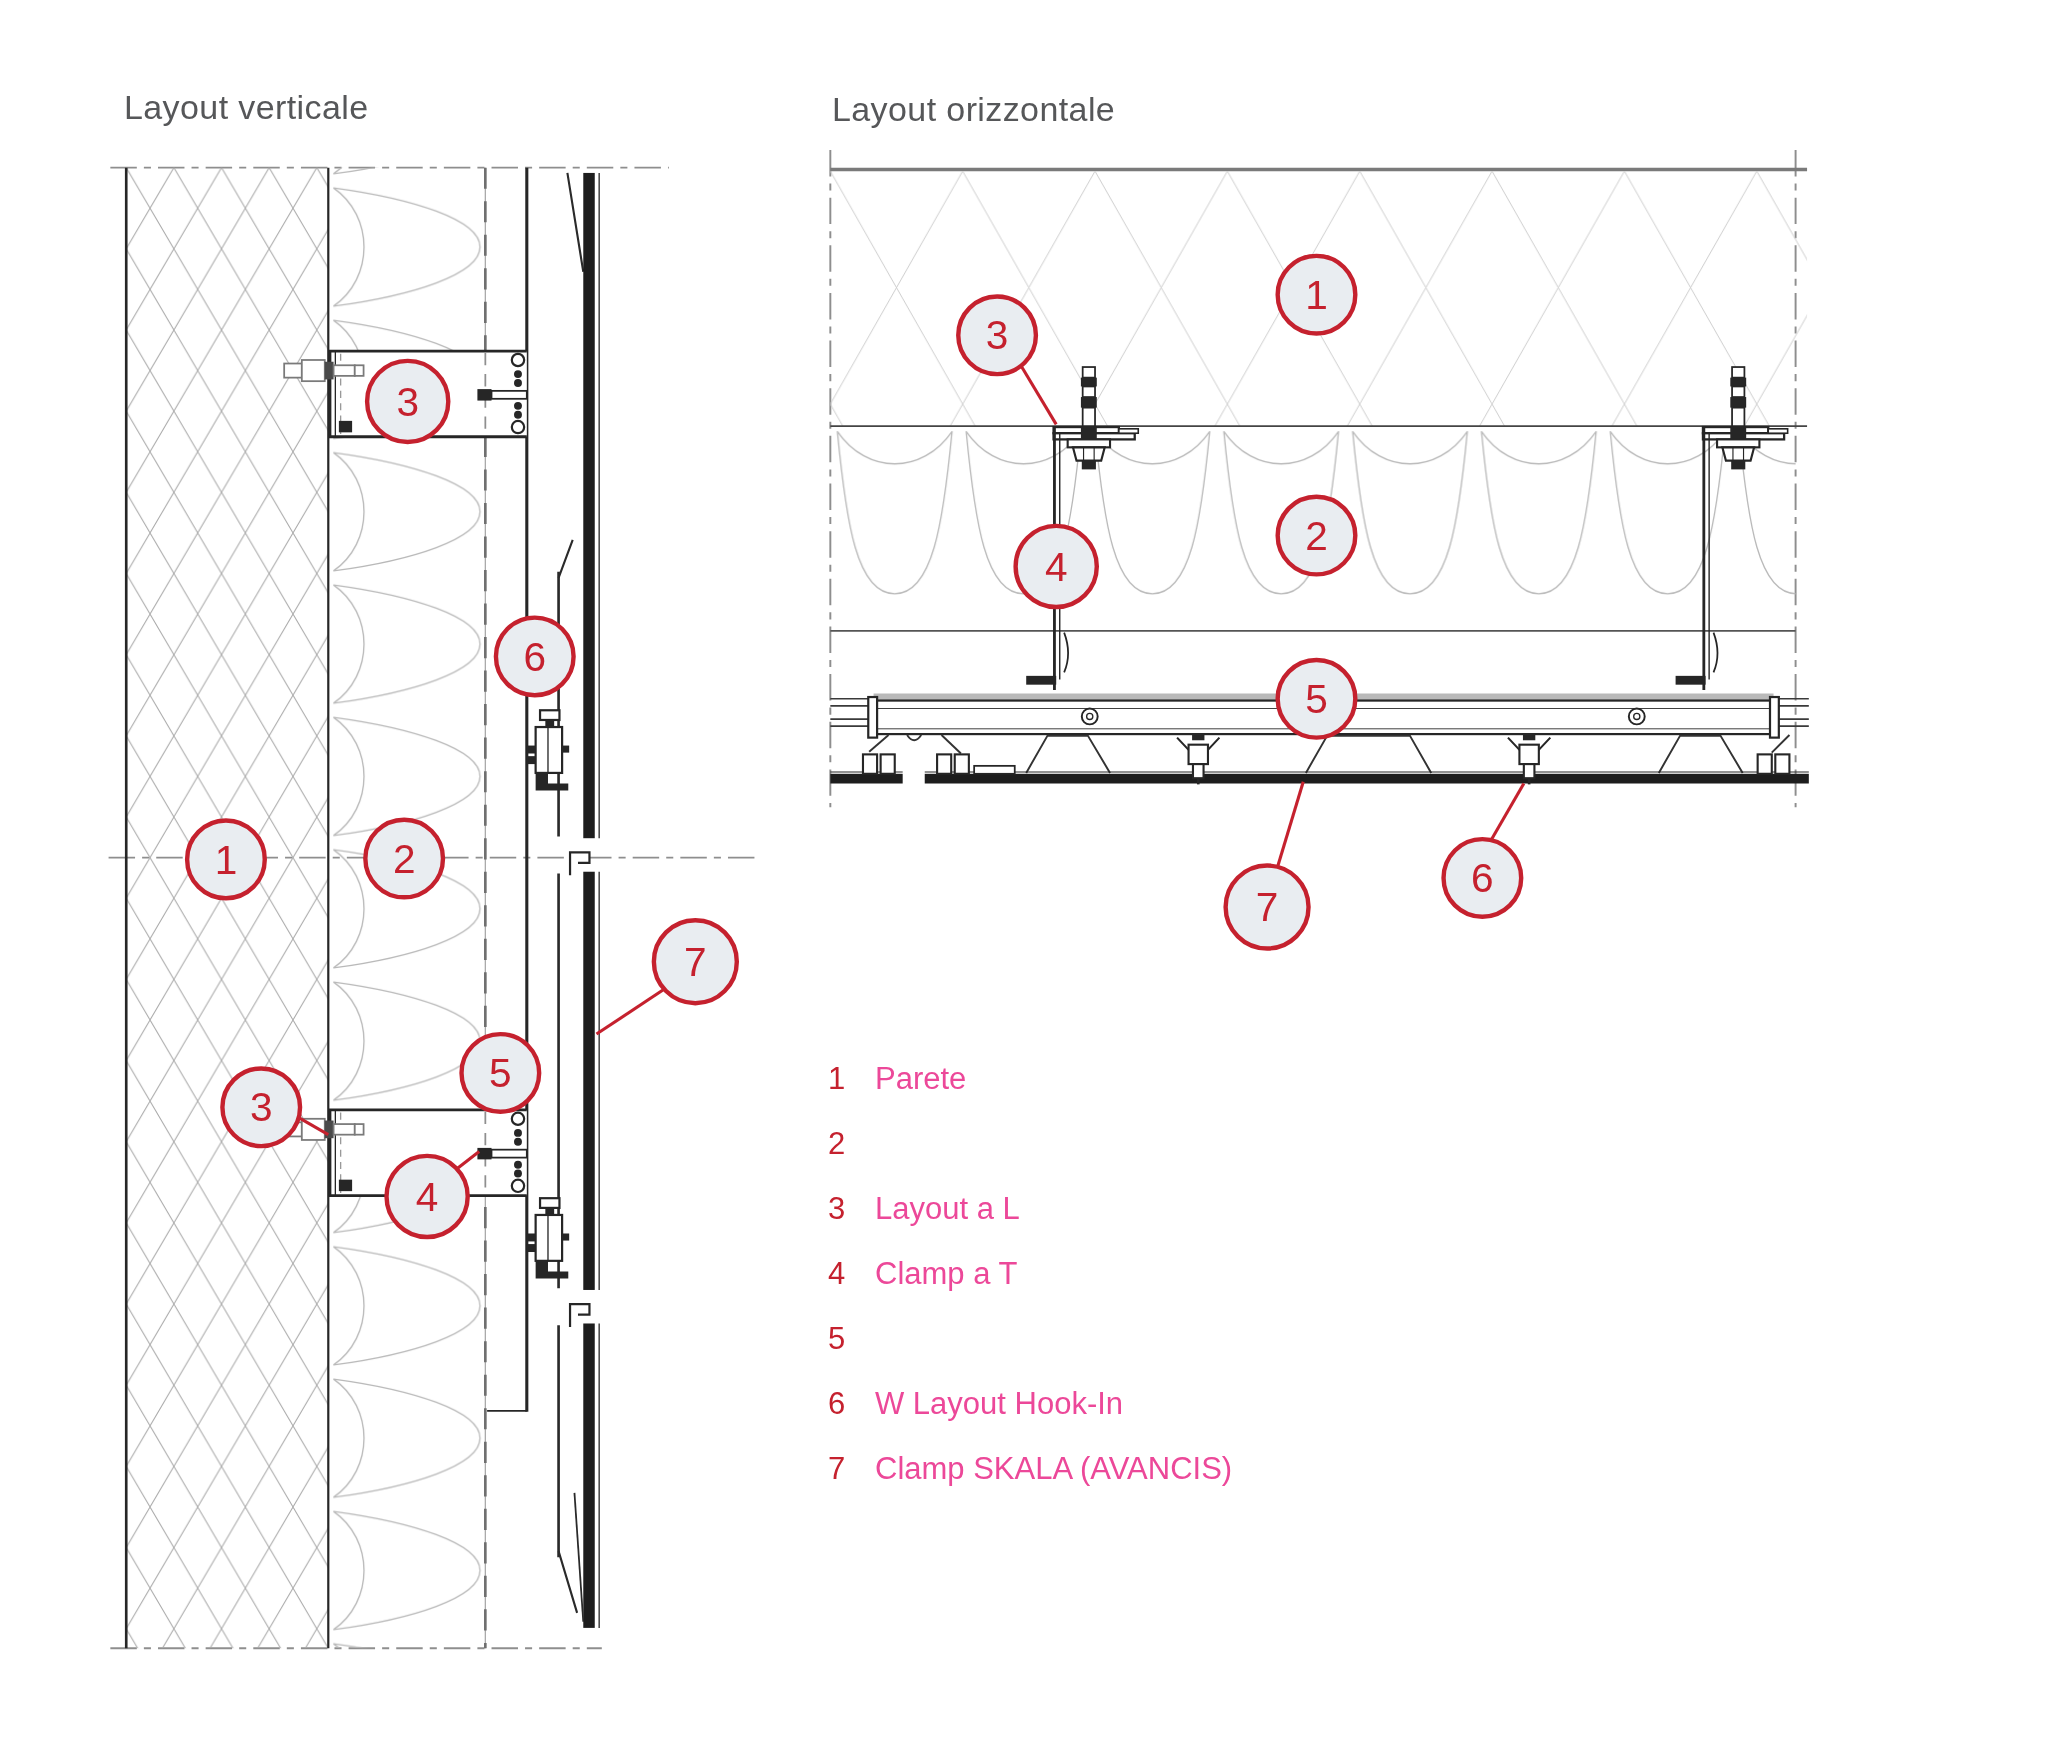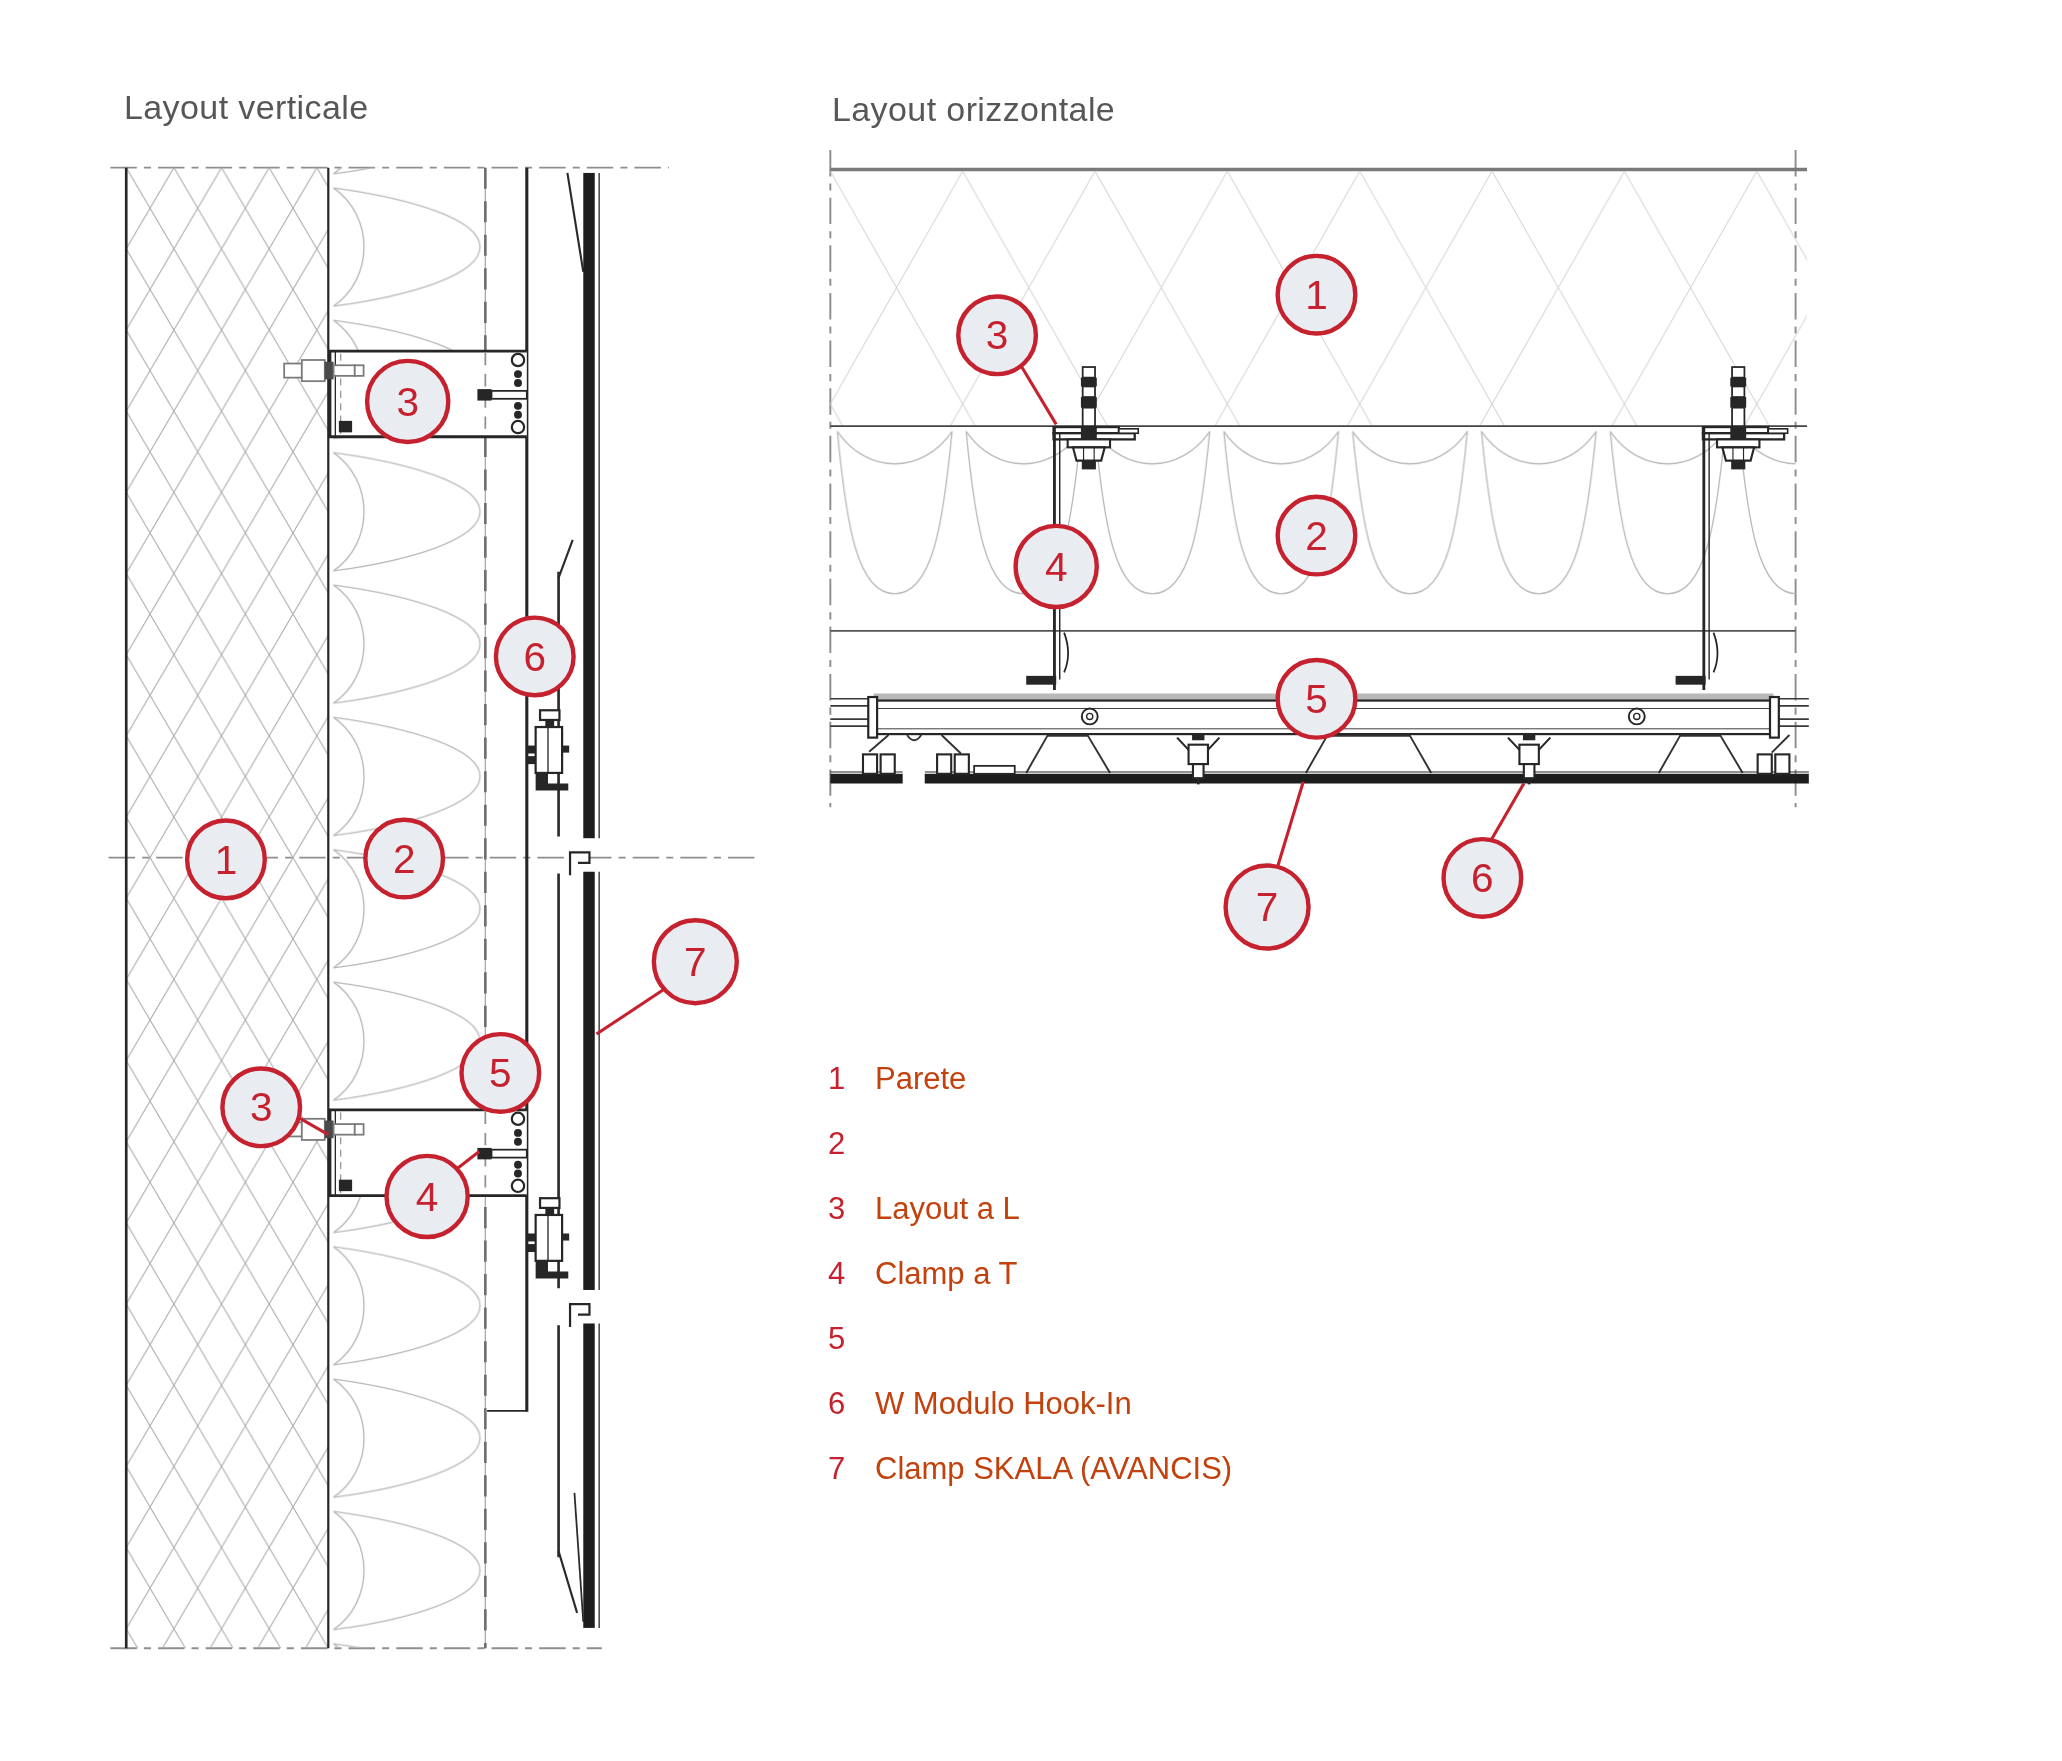--- a/index.html
+++ b/index.html
@@ -5,21 +5,21 @@
   html,body{margin:0;padding:0;background:#ffffff;}
   body{width:2063px;height:1762px;position:relative;overflow:hidden;
        font-family:"Liberation Sans","DejaVu Sans",sans-serif;}
   .stage{position:absolute;left:0;top:0;width:2063px;height:1762px;}
   .diagram-title{position:absolute;font-size:34px;color:#565759;letter-spacing:0.4px;}
   #title-verticale{left:124px;top:88px;}
   #title-orizzontale{left:832px;top:90px;text-align:right;}
   .legend{position:absolute;left:828px;top:1046px;}
   .legend-row{display:flex;align-items:center;height:65px;font-size:31px;}
   .legend-num{width:47px;color:#c5212e;flex:0 0 47px;}
-  .legend-label{color:#c2410c;white-space:nowrap;}
+  .legend-label{color:#ec4899;white-space:nowrap;}
   svg text.callout-num{font-family:"Liberation Sans","DejaVu Sans",sans-serif;
        font-size:46px;fill:#c5212e;}
 </style>
 </head>
 <body>
 
 <div class="stage">
 
   <div class="diagram-title" id="title-verticale">Layout verticale</div>
   <div class="diagram-title" id="title-orizzontale">Layout orizzontale</div>
@@ -311,21 +311,21 @@
     </div>
     <div class="legend-row">
       <span class="legend-num">4</span>
       <span class="legend-label">Clamp a T</span>
     </div>
     <div class="legend-row">
       <span class="legend-num">5</span>
     </div>
     <div class="legend-row">
       <span class="legend-num">6</span>
-      <span class="legend-label">W Modulo Hook-In</span>
+      <span class="legend-label">W Layout Hook-In</span>
     </div>
     <div class="legend-row">
       <span class="legend-num">7</span>
       <span class="legend-label">Clamp SKALA (AVANCIS)</span>
     </div>
   </div>
 
 </div>
 
 

